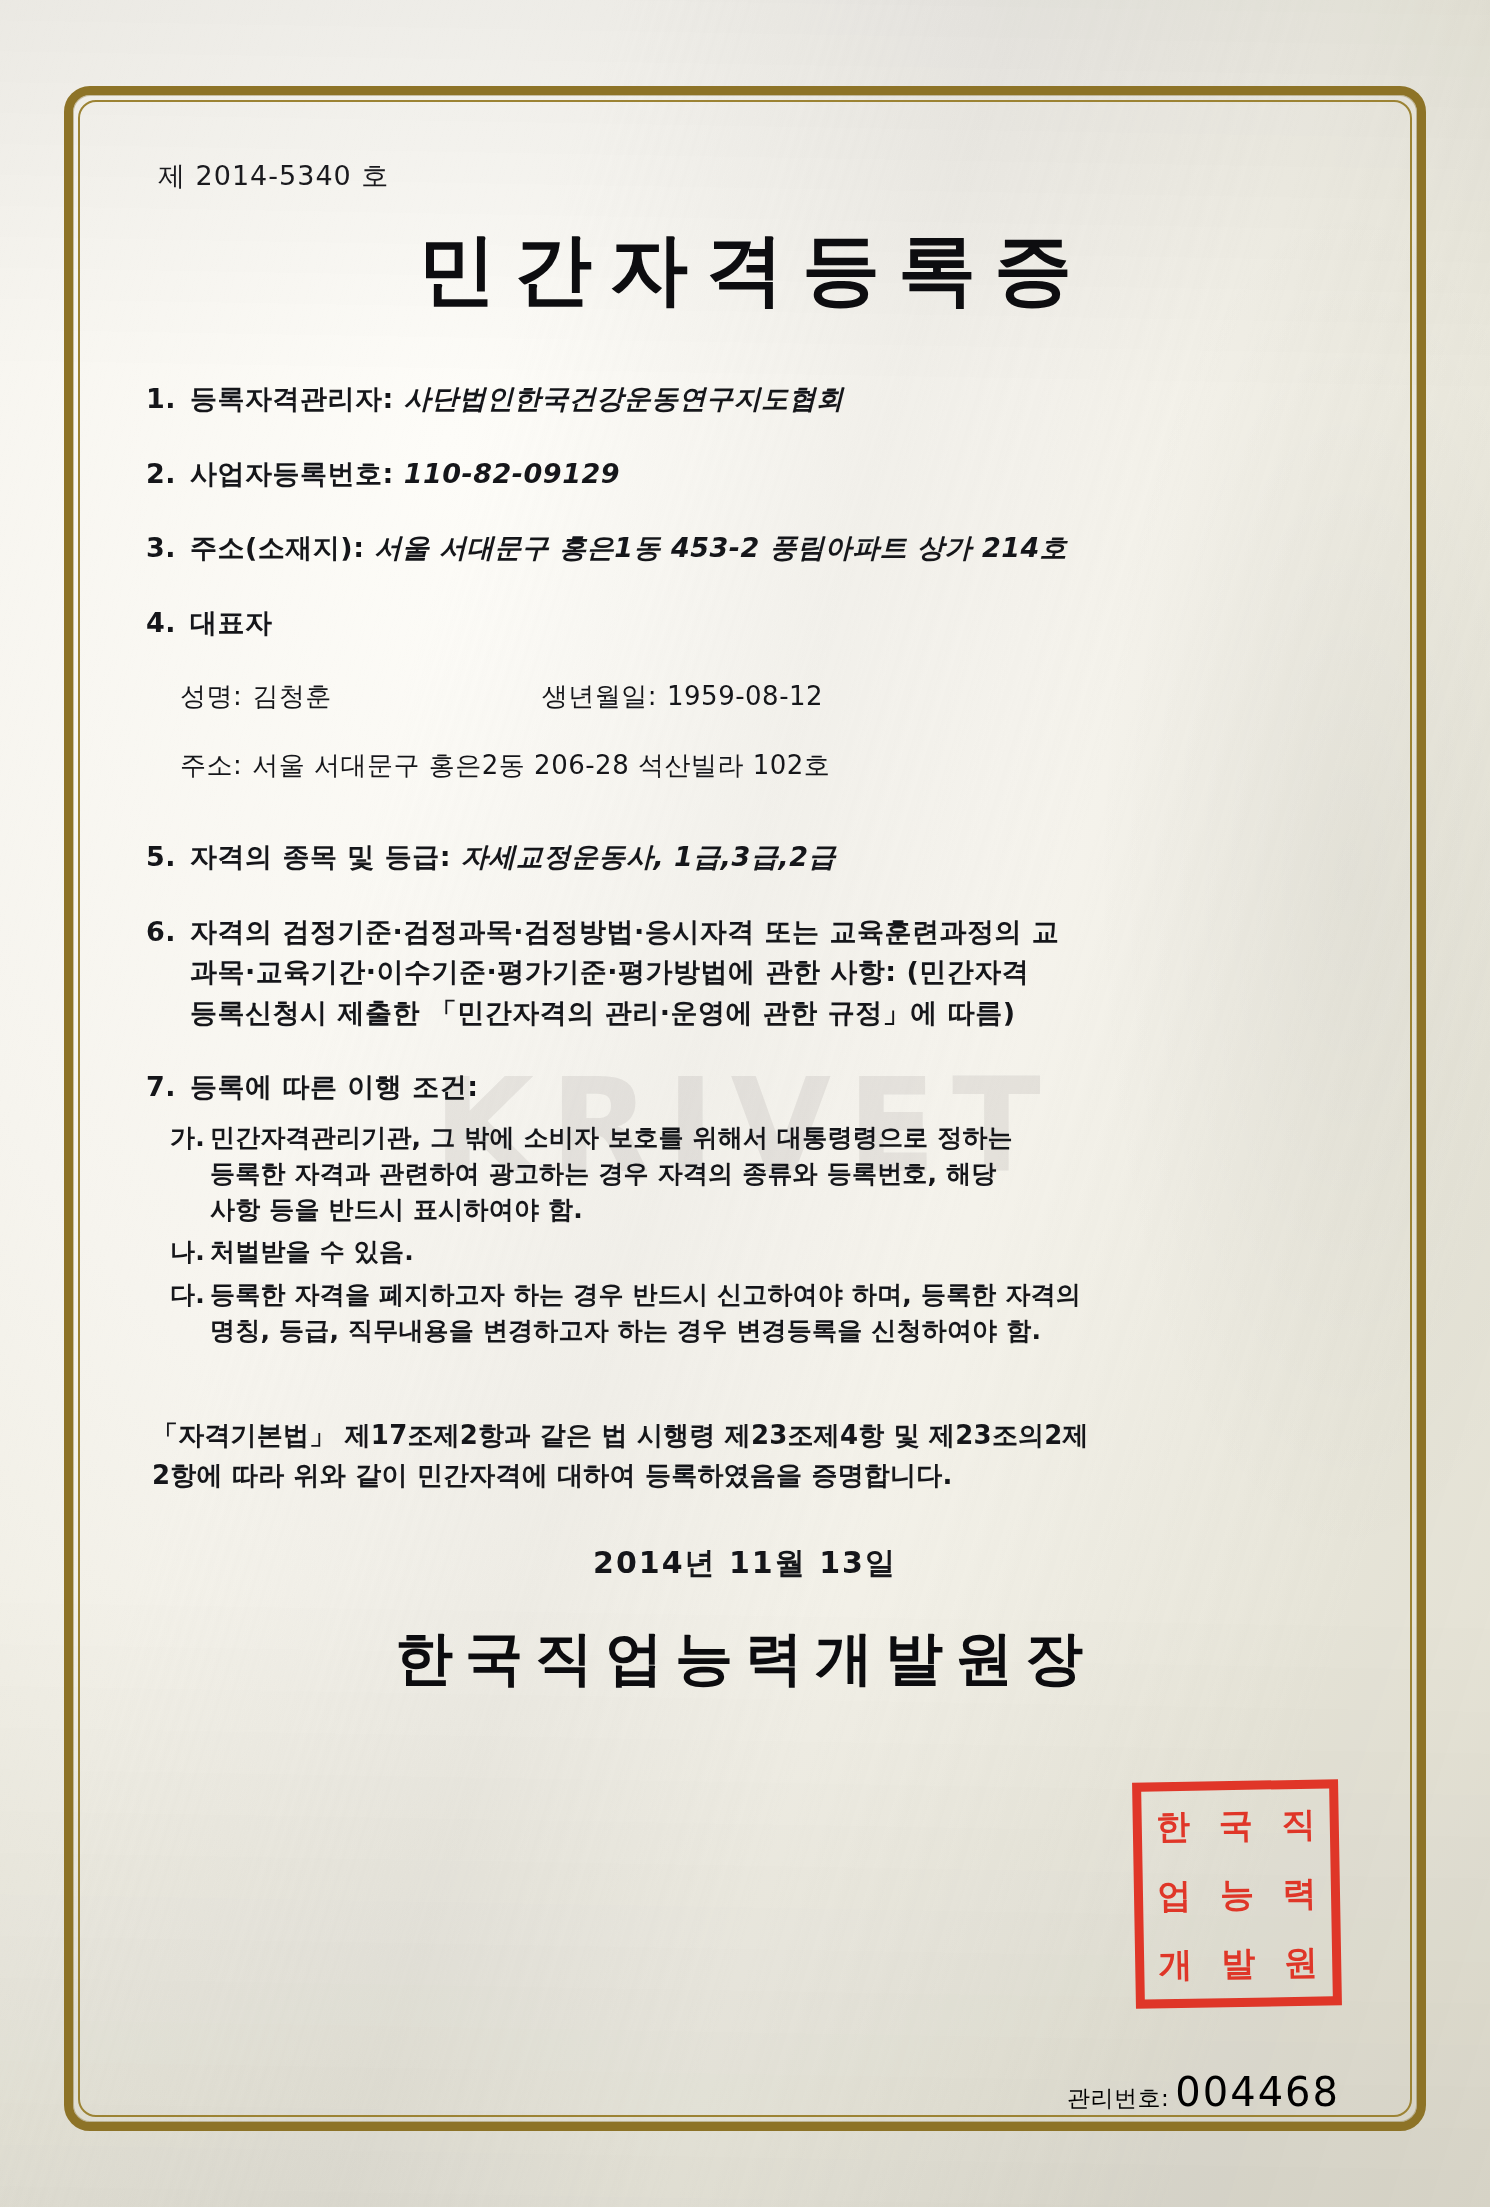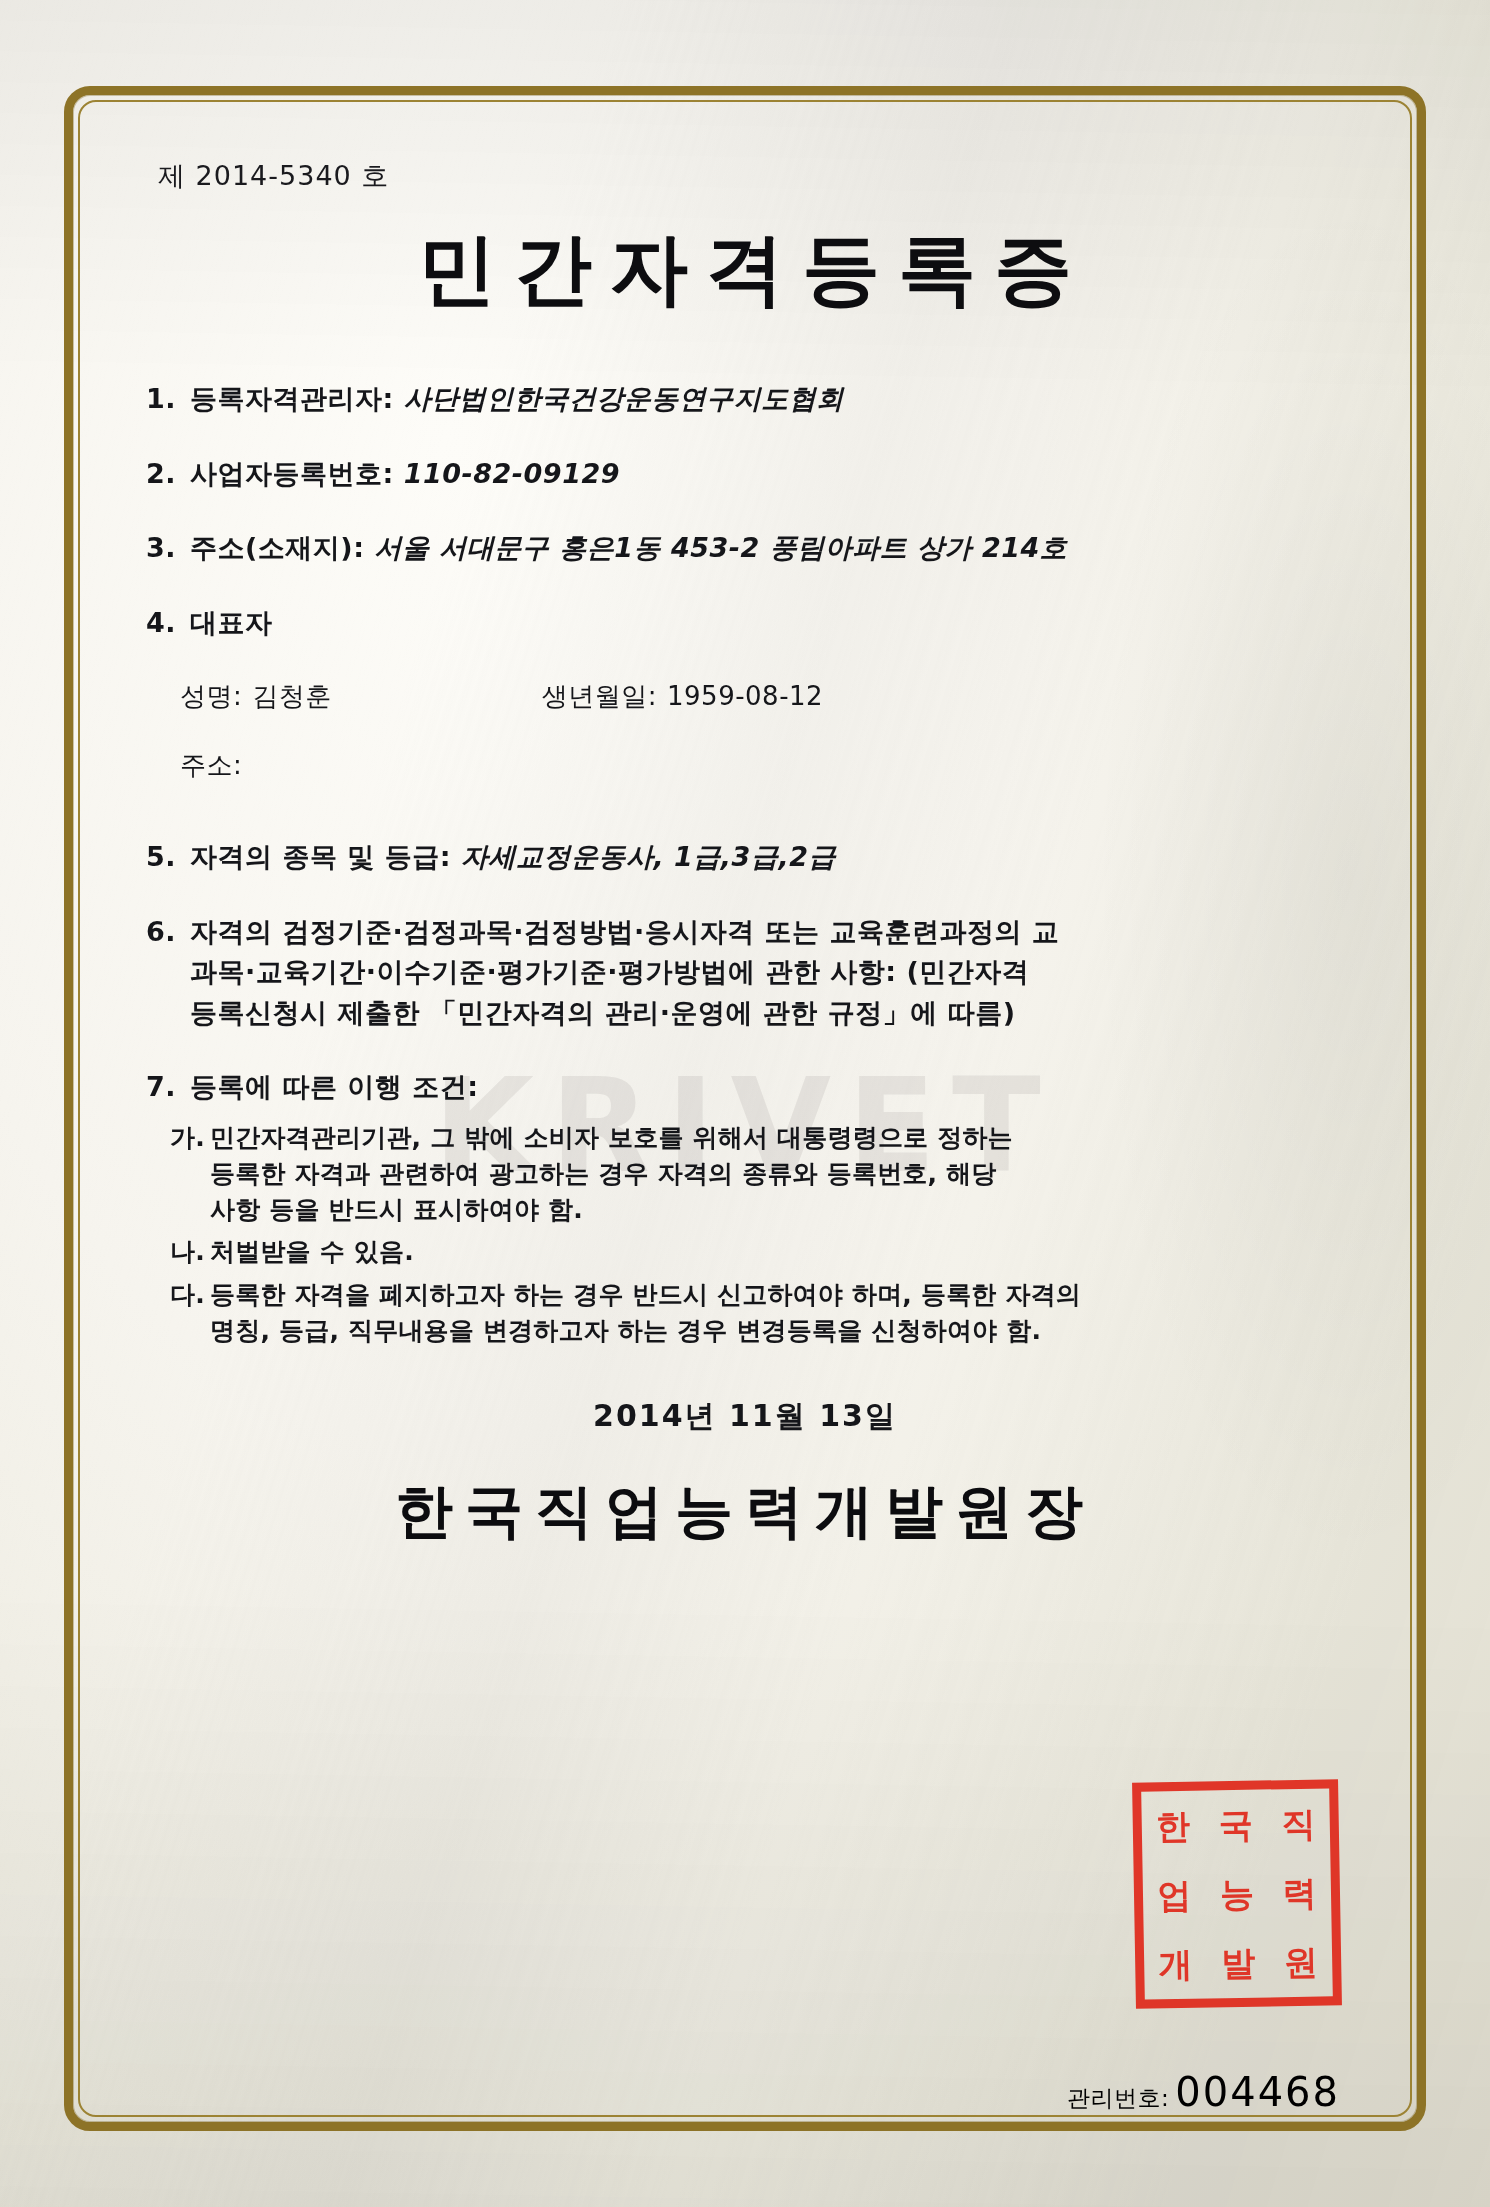--- a/index.html
+++ b/index.html
@@ -275,20 +275,21 @@
       <div class="sub-line">
         <span class="lbl">성명:</span>
         <span class="lbl" style="margin-left:10px">김청훈</span>
         <span class="spacer"></span>
         <span class="lbl">생년월일:</span>
         <span class="lbl" style="margin-left:10px">1959-08-12</span>
       </div>
 
       <div class="sub-line">
         <span class="lbl">주소:</span>
+        <span class="lbl" style="margin-left:10px">서울 서대문구 홍은2동 206-28 석산빌라 102호</span>
       </div>
 
       <div class="row" style="margin-top:52px">
         <span class="num">5.</span>
         <span class="txt">
           <span>자격의 종목 및 등급:</span>
           <span class="val">자세교정운동사, 1급,3급,2급</span>
         </span>
       </div>
 
@@ -323,20 +324,24 @@
       </div>
 
       <div class="cond-item">
         <span class="mk">다.</span>
         <span class="body">
           <span style="display:block">등록한 자격을 폐지하고자 하는 경우 반드시 신고하여야 하며, 등록한 자격의</span>
           <span style="display:block">명칭, 등급, 직무내용을 변경하고자 하는 경우 변경등록을 신청하여야 함.</span>
         </span>
       </div>
 
+      <div class="legal">
+        <span style="display:block">「자격기본법」 제17조제2항과 같은 법 시행령 제23조제4항 및 제23조의2제</span>
+        <span style="display:block">2항에 따라 위와 같이 민간자격에 대하여 등록하였음을 증명합니다.</span>
+      </div>
 
       <div class="date">2014년 11월 13일</div>
 
       <div class="issuer">한국직업능력개발원장</div>
 
     </div>
   </div>
 
   <div class="seal">
     <span>한</span>

